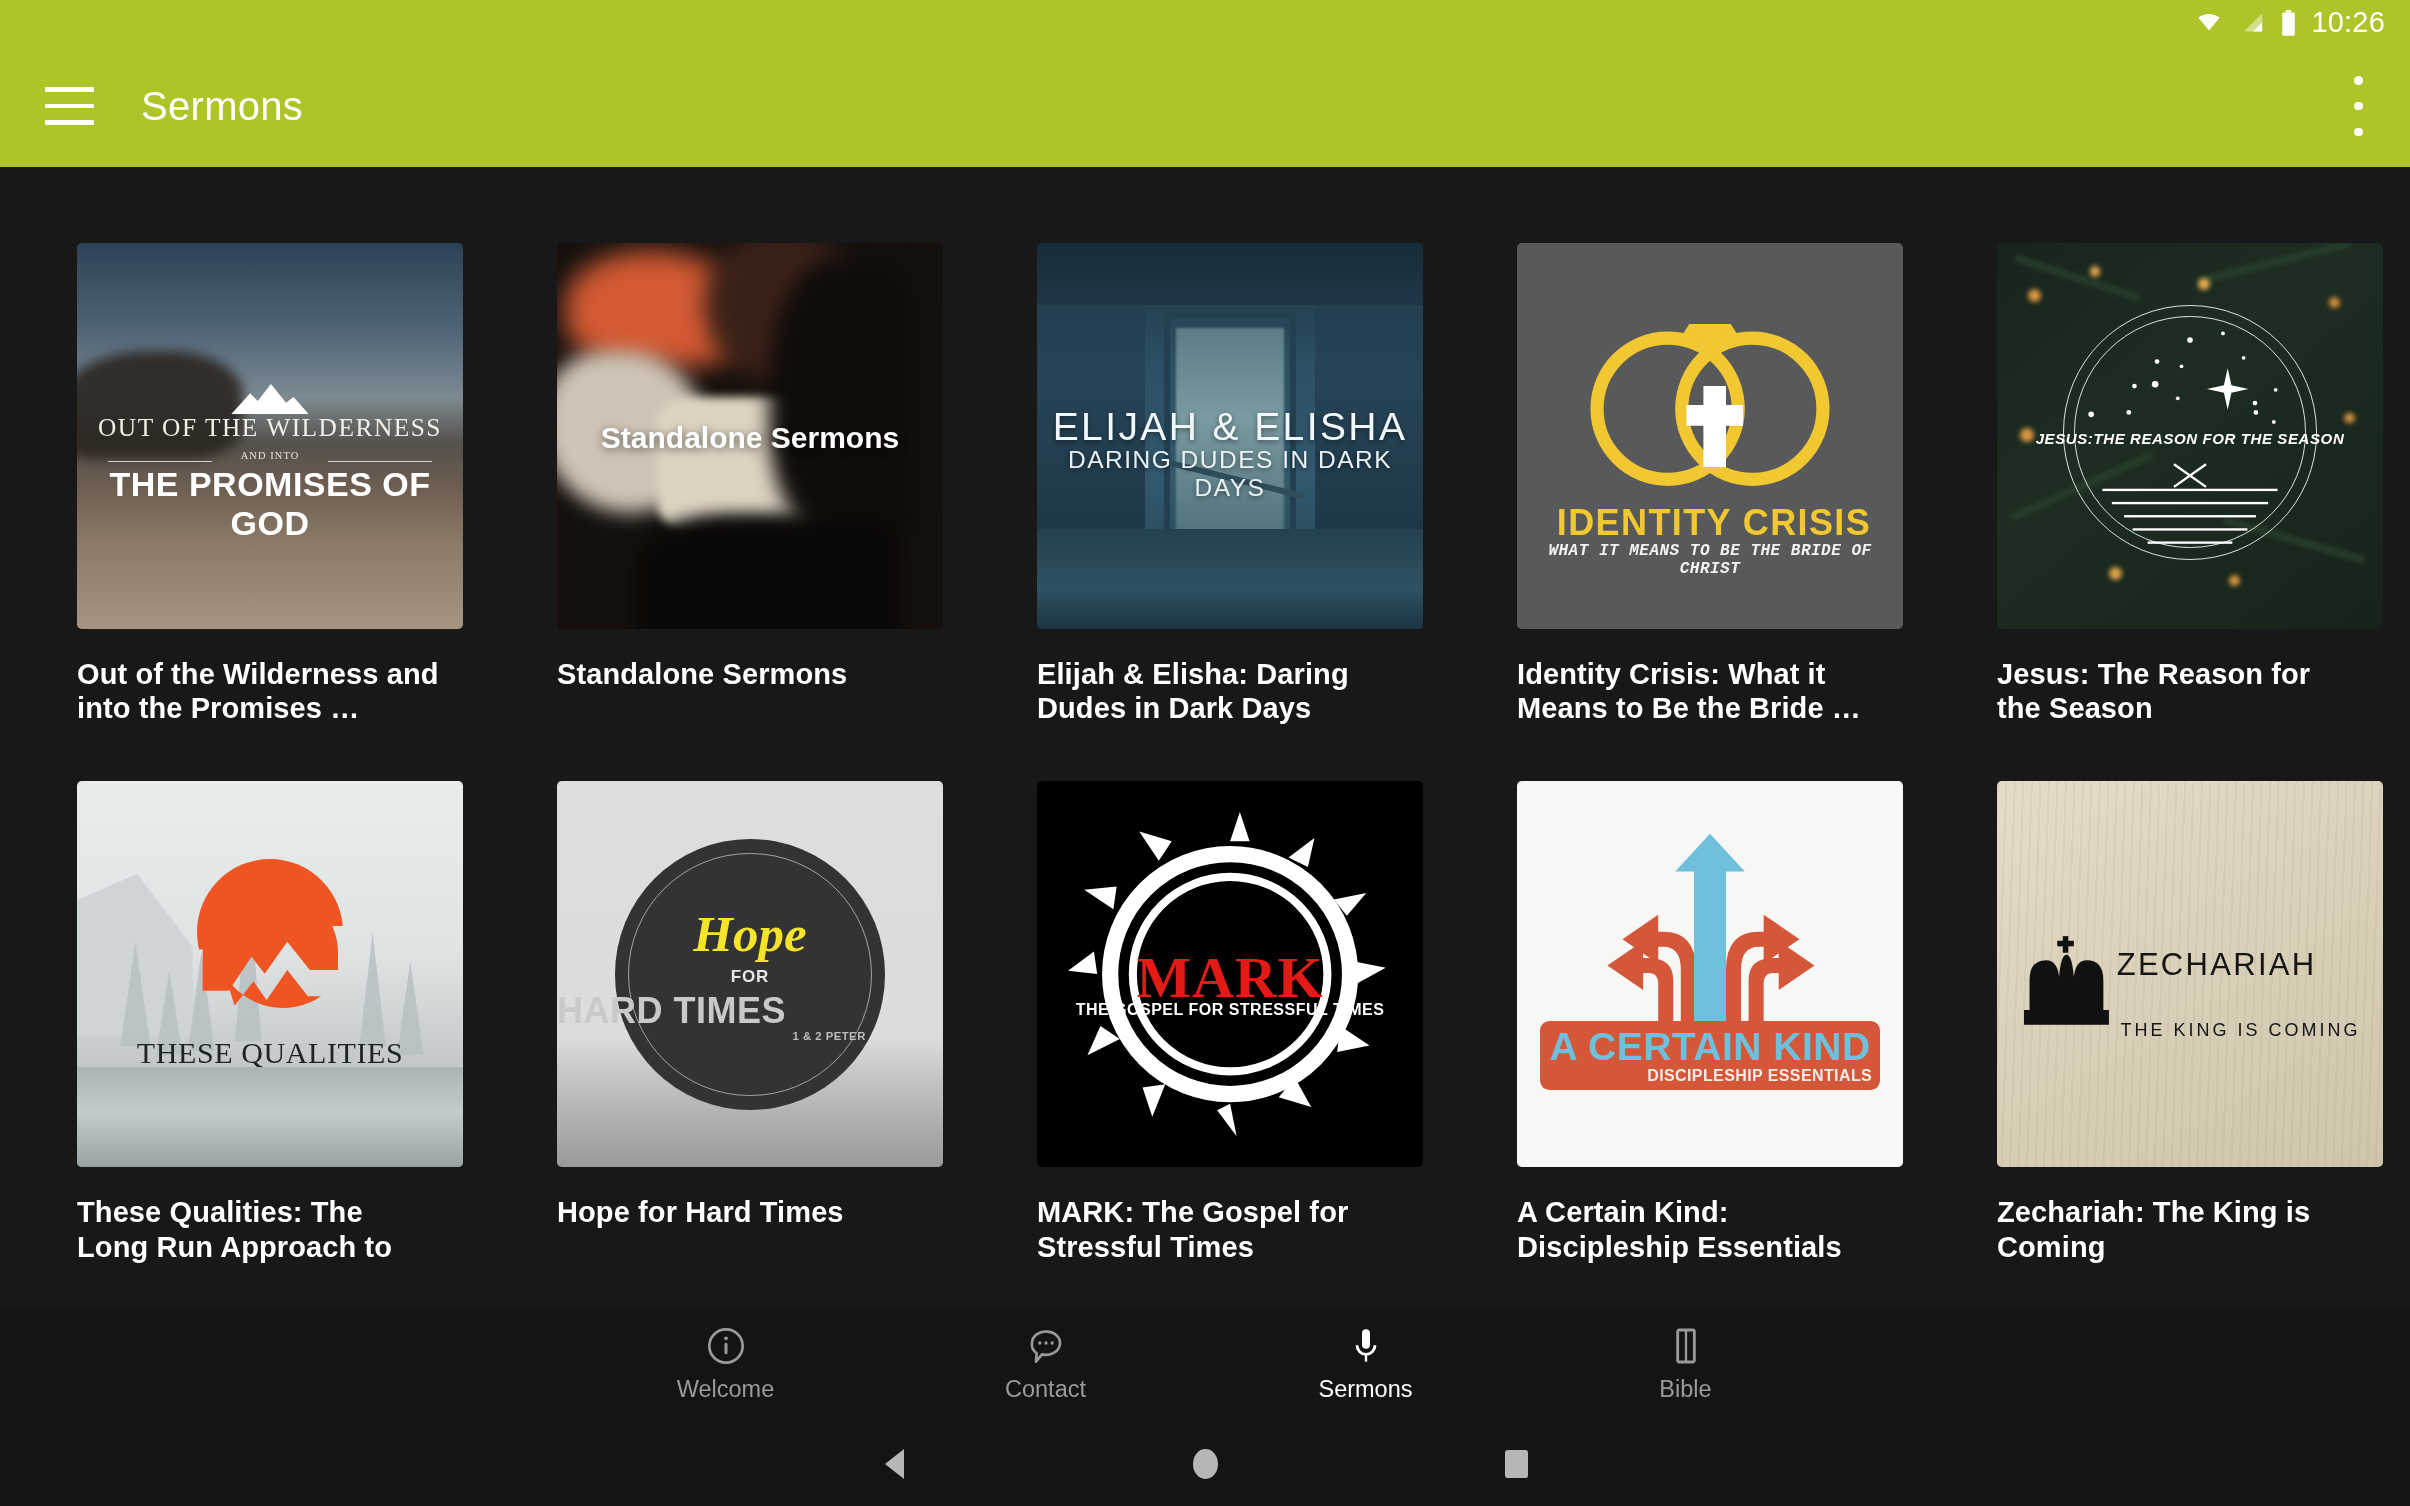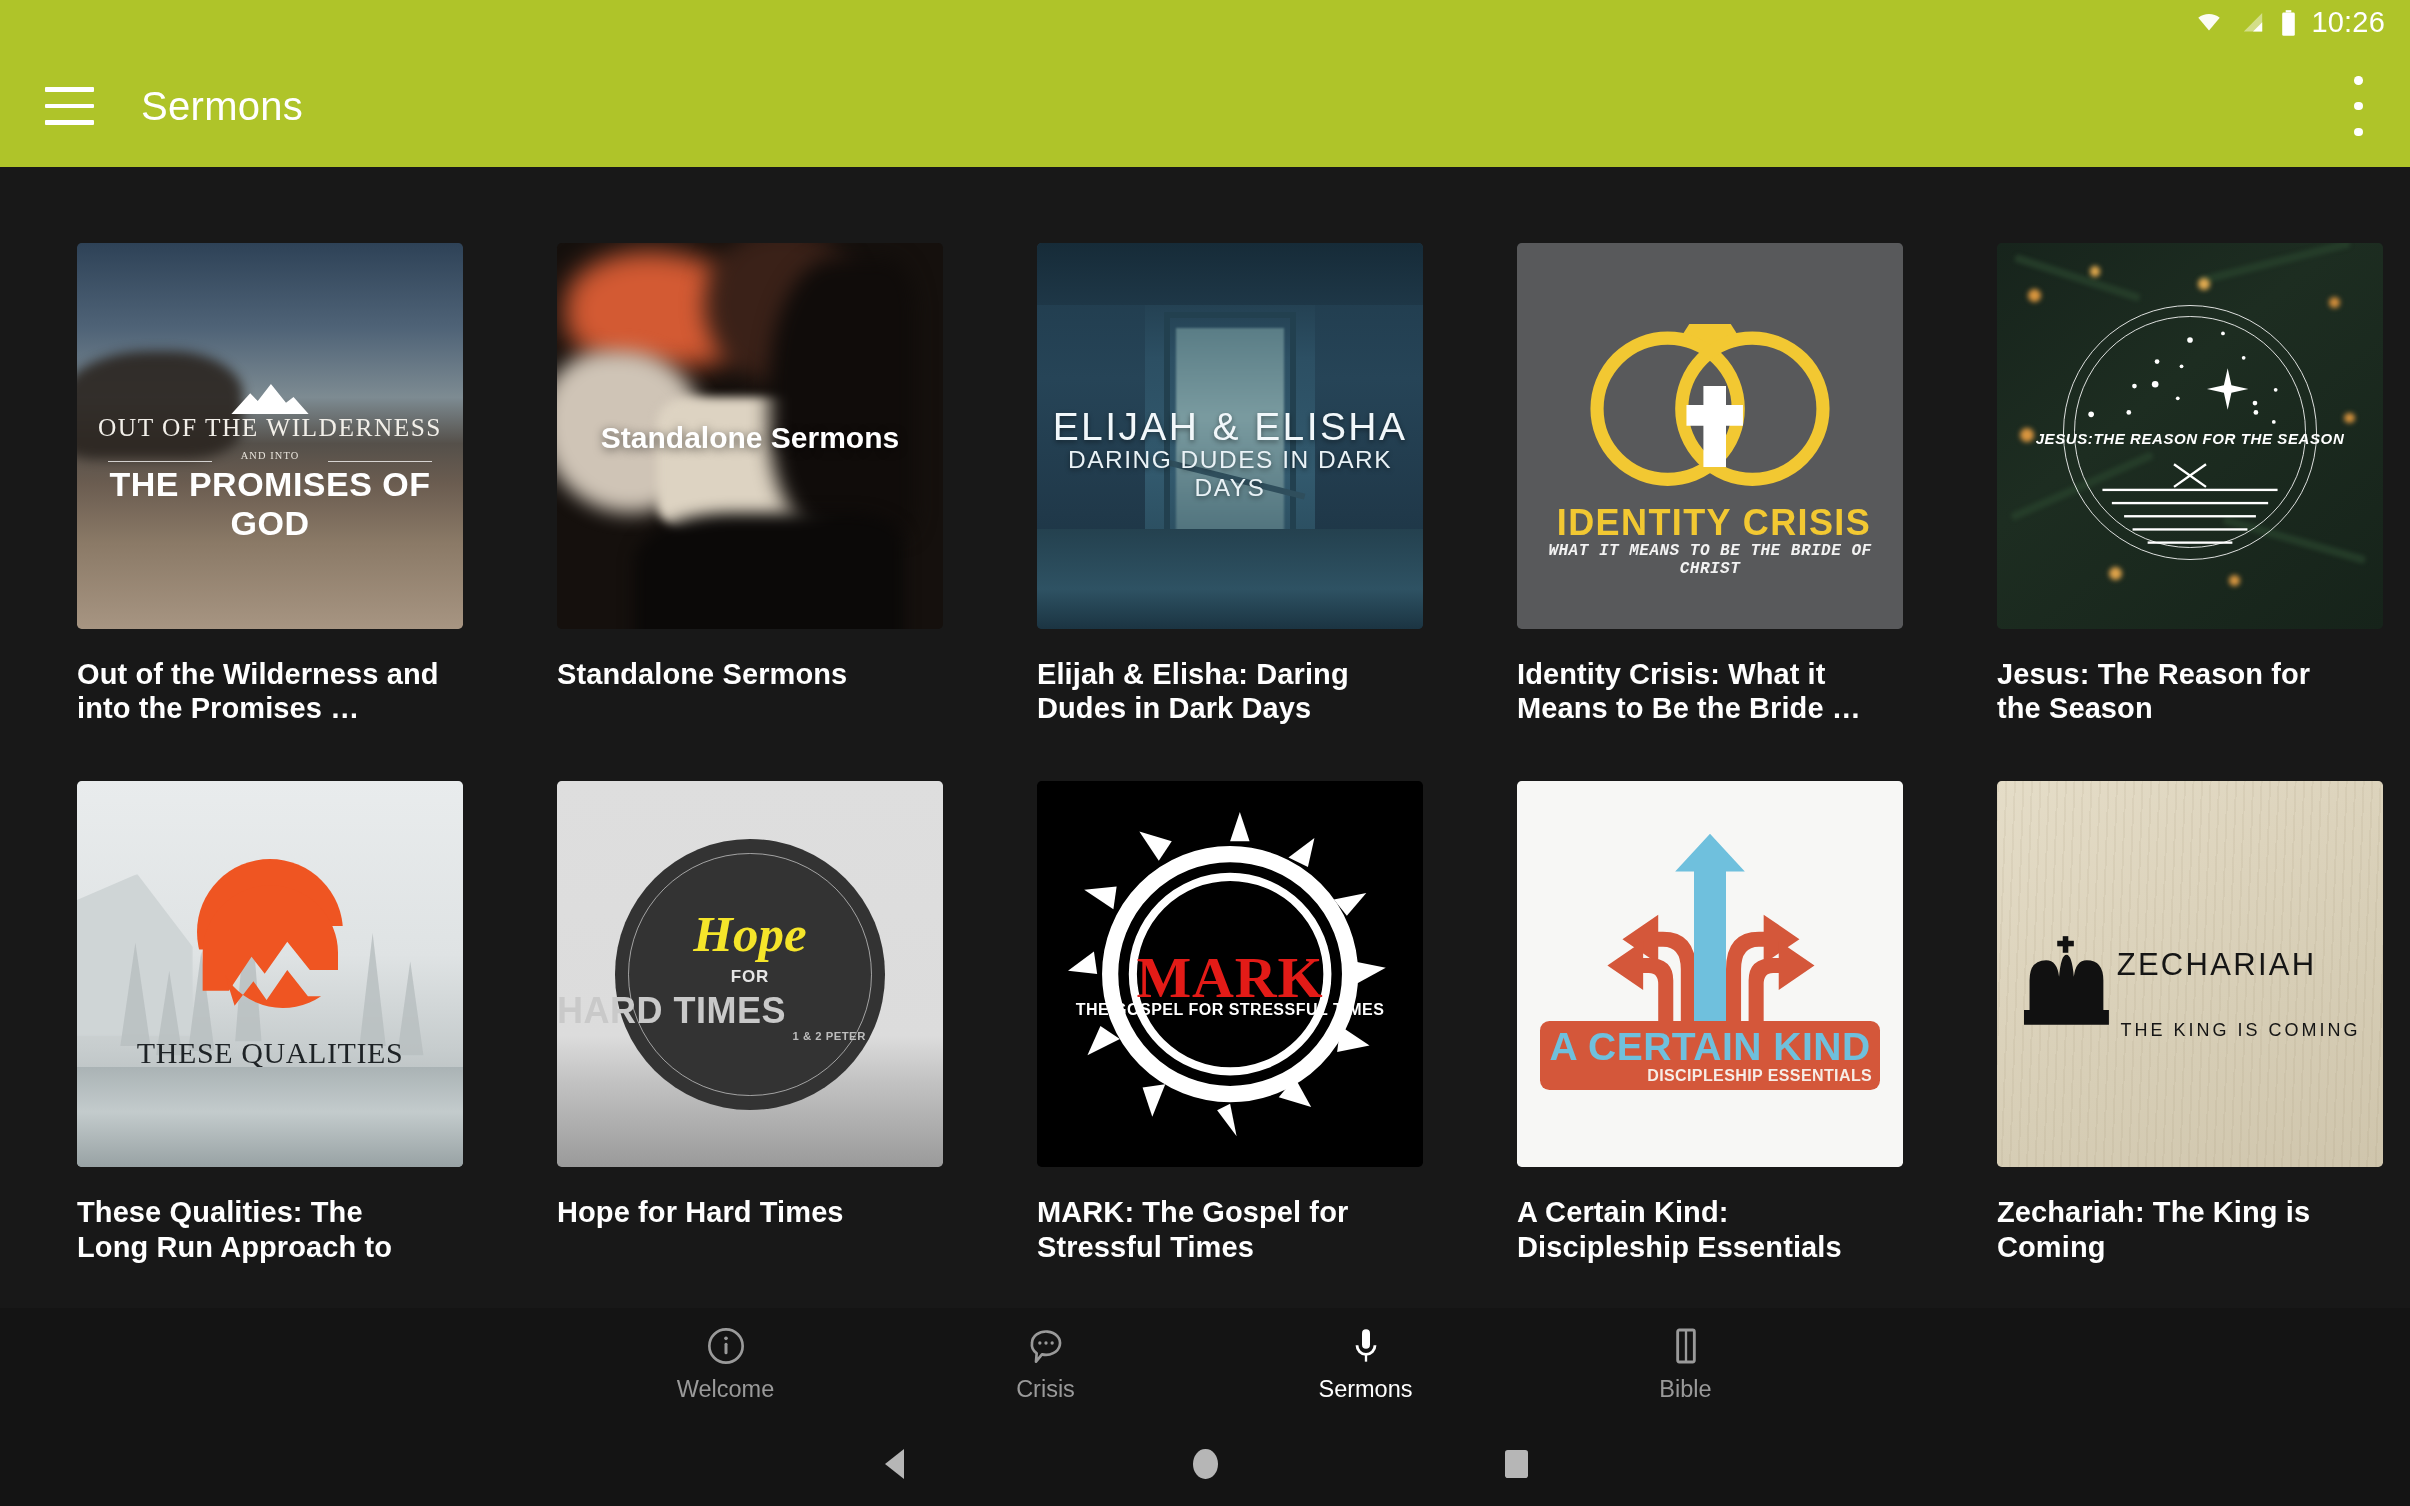--- a/index.html
+++ b/index.html
@@ -574,21 +574,21 @@
 
   <div class="tab">
     <div class="tab-icon">
       <svg width="40" height="40" viewBox="0 0 24 24">
         <path d="M3.6 10.2 A8.4 7 0 1 1 9.6 17 L6 21.4 L6.4 16.4 A8.4 7 0 0 1 3.6 10.2 Z" fill="none" stroke="#9a9a9a" stroke-width="1.6" stroke-linejoin="round"></path>
         <circle cx="8.3" cy="10.2" r="1" fill="#9a9a9a"></circle>
         <circle cx="12" cy="10.2" r="1" fill="#9a9a9a"></circle>
         <circle cx="15.7" cy="10.2" r="1" fill="#9a9a9a"></circle>
       </svg>
     </div>
-    <div class="tab-label">Crisis</div>
+    <div class="tab-label">Contact</div>
   </div>
 
   <div class="tab active">
     <div class="tab-icon">
       <svg width="40" height="40" viewBox="0 0 24 24">
         <rect x="9.6" y="2" width="4.8" height="11.6" rx="2.4" fill="#ffffff"></rect>
         <path d="M6.6 11.6 A5.4 5.4 0 0 0 17.4 11.6" fill="none" stroke="#ffffff" stroke-width="1.7"></path>
         <rect x="11.3" y="16.4" width="1.4" height="5" fill="#ffffff"></rect>
       </svg>
     </div>

